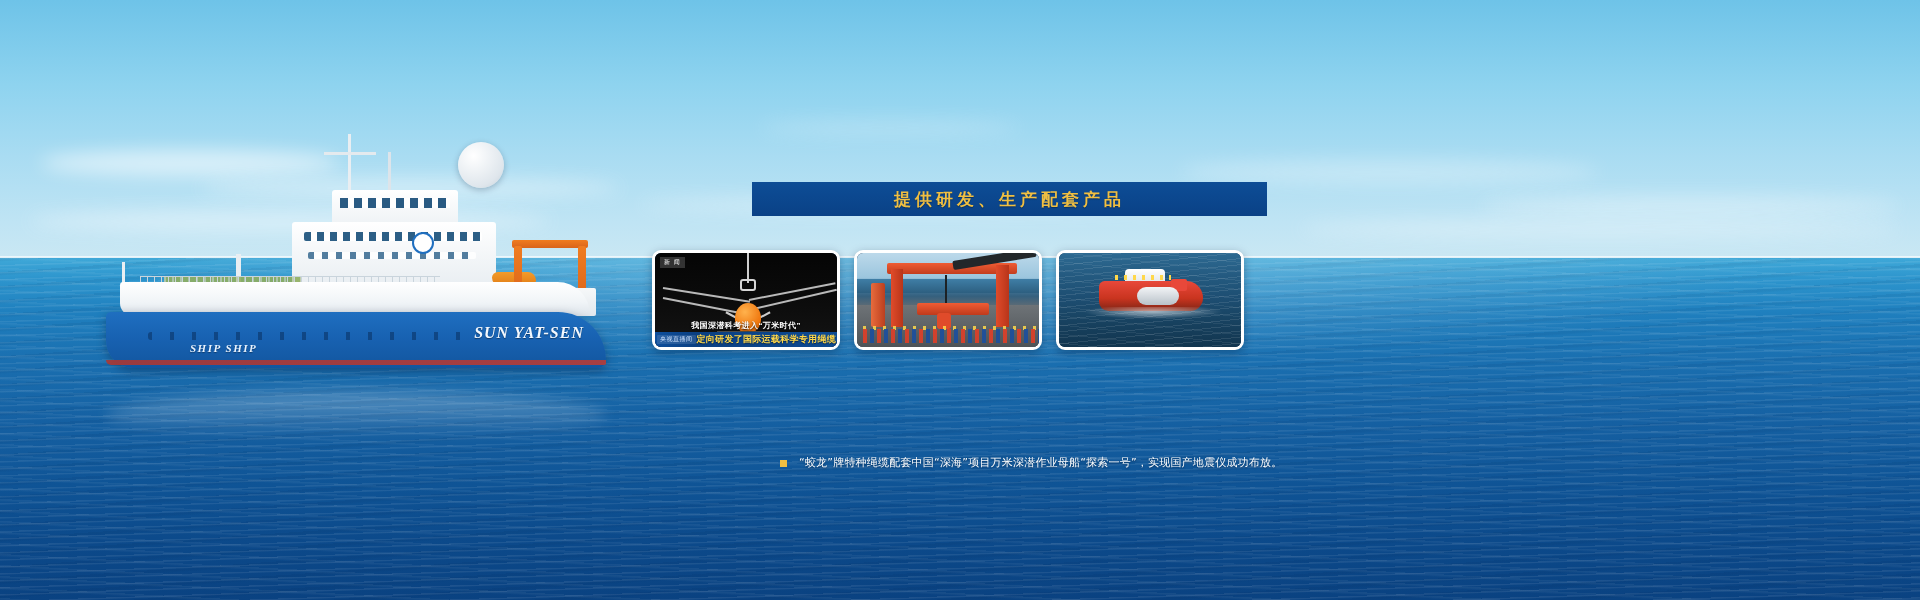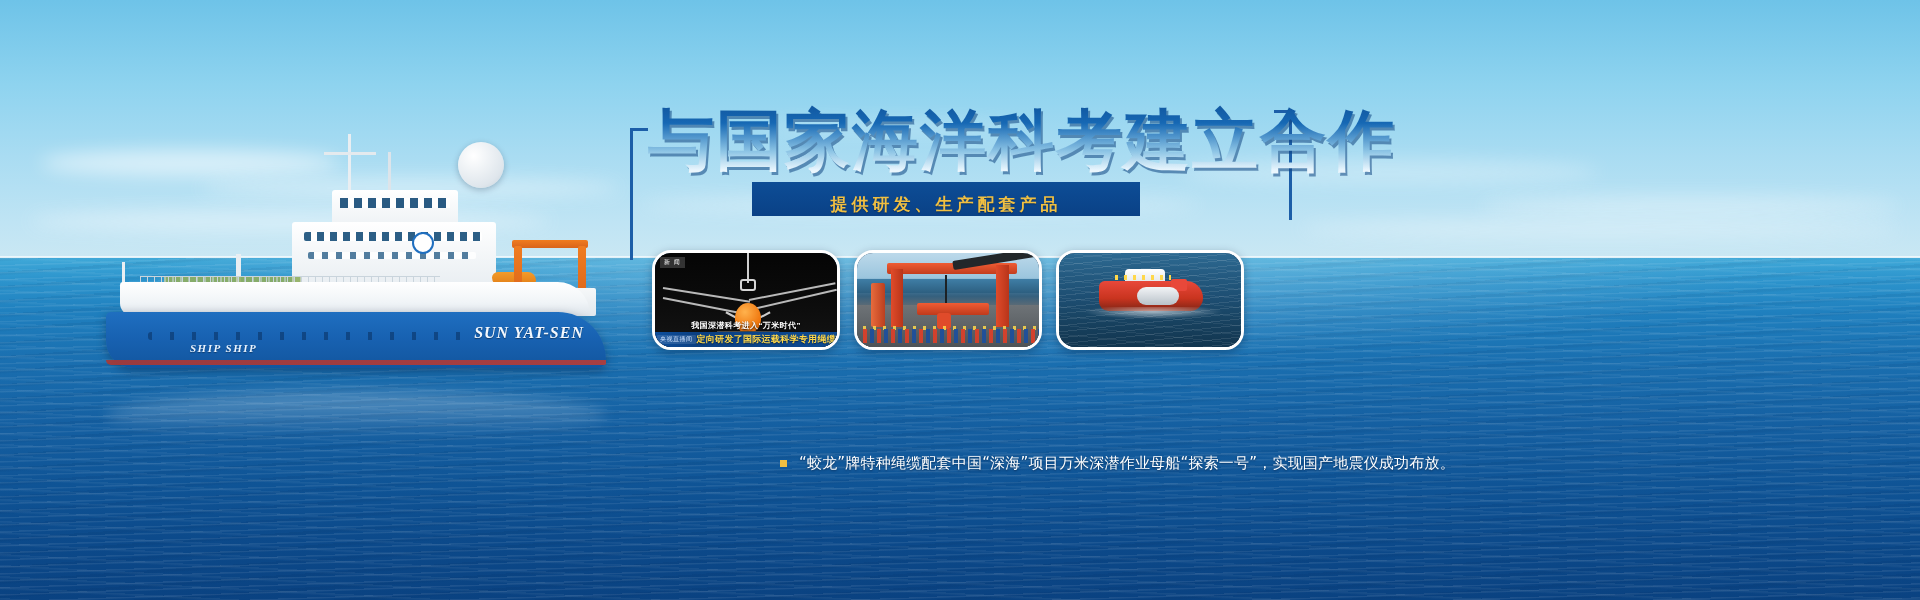--- a/index.html
+++ b/index.html
@@ -210,38 +210,38 @@
   }
   .main-title-shadow{
     position:absolute; left:14px; top:2px;
     font-family:"DejaVu Sans","Liberation Sans",sans-serif;
     font-size:66px; font-weight:900; letter-spacing:2px; white-space:nowrap;
     color:#1a5fa6; opacity:.45; z-index:-1;
   }
 
   
   .sub-banner{
-    position:absolute; left:752px; top:182px; width:388px; height:34px;
+    position:absolute; left:752px; top:182px; width:515px; height:34px;
     background:linear-gradient(180deg,#0d4d96 0%,#0a4186 100%);
-    display:flex; align-items:flex-end; justify-content:center;
+    display:flex; align-items:center; justify-content:center;
   }
   .sub-banner span{
     font-family:"DejaVu Sans","Liberation Sans",sans-serif;
     font-size:17px; font-weight:700; letter-spacing:4px; color:#f0bf42;
     text-shadow:0 1px 1px rgba(0,0,0,.3);
   }
 
   
   .thumbs{
     position:absolute; left:652px; top:250px;
     display:flex; gap:14px;
   }
   .thumb{
     position:relative; width:188px; height:100px;
-    border:3px solid #ffffff; border-radius:19px; overflow:hidden;
+    border:3px solid #ffffff; border-radius:9px; overflow:hidden;
     box-shadow:0 3px 10px rgba(0,25,60,.35); background:#07294d;
   }
   
   .t1-bg{position:absolute;inset:0;background:linear-gradient(180deg,#050505,#0c0c0c 55%,#141414);}
   .t1-cable{
     position:absolute; left:8px; top:22px; width:170px; height:44px;
   }
   .t1-cable .c{
     position:absolute; height:2px; background:#b9b9b9; transform-origin:left center;
   }
@@ -324,21 +324,21 @@
   }
   .bullet-row{
     display:flex; align-items:flex-start; margin-bottom:7px;
   }
   .bullet-sq{
     width:7px; height:7px; background:#f0bf42; margin-top:8px; margin-right:12px;
     flex:0 0 auto;
   }
   .bullet-txt{
     font-family:"DejaVu Sans","Liberation Sans",sans-serif;
-    font-size:15px; color:#ffffff; line-height:22px; letter-spacing:.2px;
+    font-size:11px; color:#ffffff; line-height:22px; letter-spacing:.2px;
     text-shadow:0 1px 2px rgba(0,20,50,.55); white-space:nowrap;
   }
 </style>
 </head>
 <body>
 
 <div class="stage">
 
   <div class="sky">
     <div class="cloud c1"></div>
@@ -382,26 +382,20 @@
     <div class="deck-white"></div>
     <div class="hull">
       <div class="portholes"></div>
       <div class="waterline"></div>
       <div class="hull-name">SHIP SHIP</div>
       <div class="hull-name2">SUN YAT-SEN</div>
     </div>
   </div>
   <div class="ship-reflection"></div>
 
-  <div class="title-block">
-    <div class="bracket-l"></div>
-    <div class="bracket-r"></div>
-    <div class="main-title-shadow">与国家海洋科考建立合作</div>
-    <div class="main-title">与国家海洋科考建立合作</div>
-  </div>
 
   <div class="sub-banner">
     <span>提供研发、生产配套产品</span>
   </div>
 
   <div class="thumbs">
 
     <div class="thumb">
       <div class="t1-bg"></div>
       <div class="t1-tag">新 闻</div>

